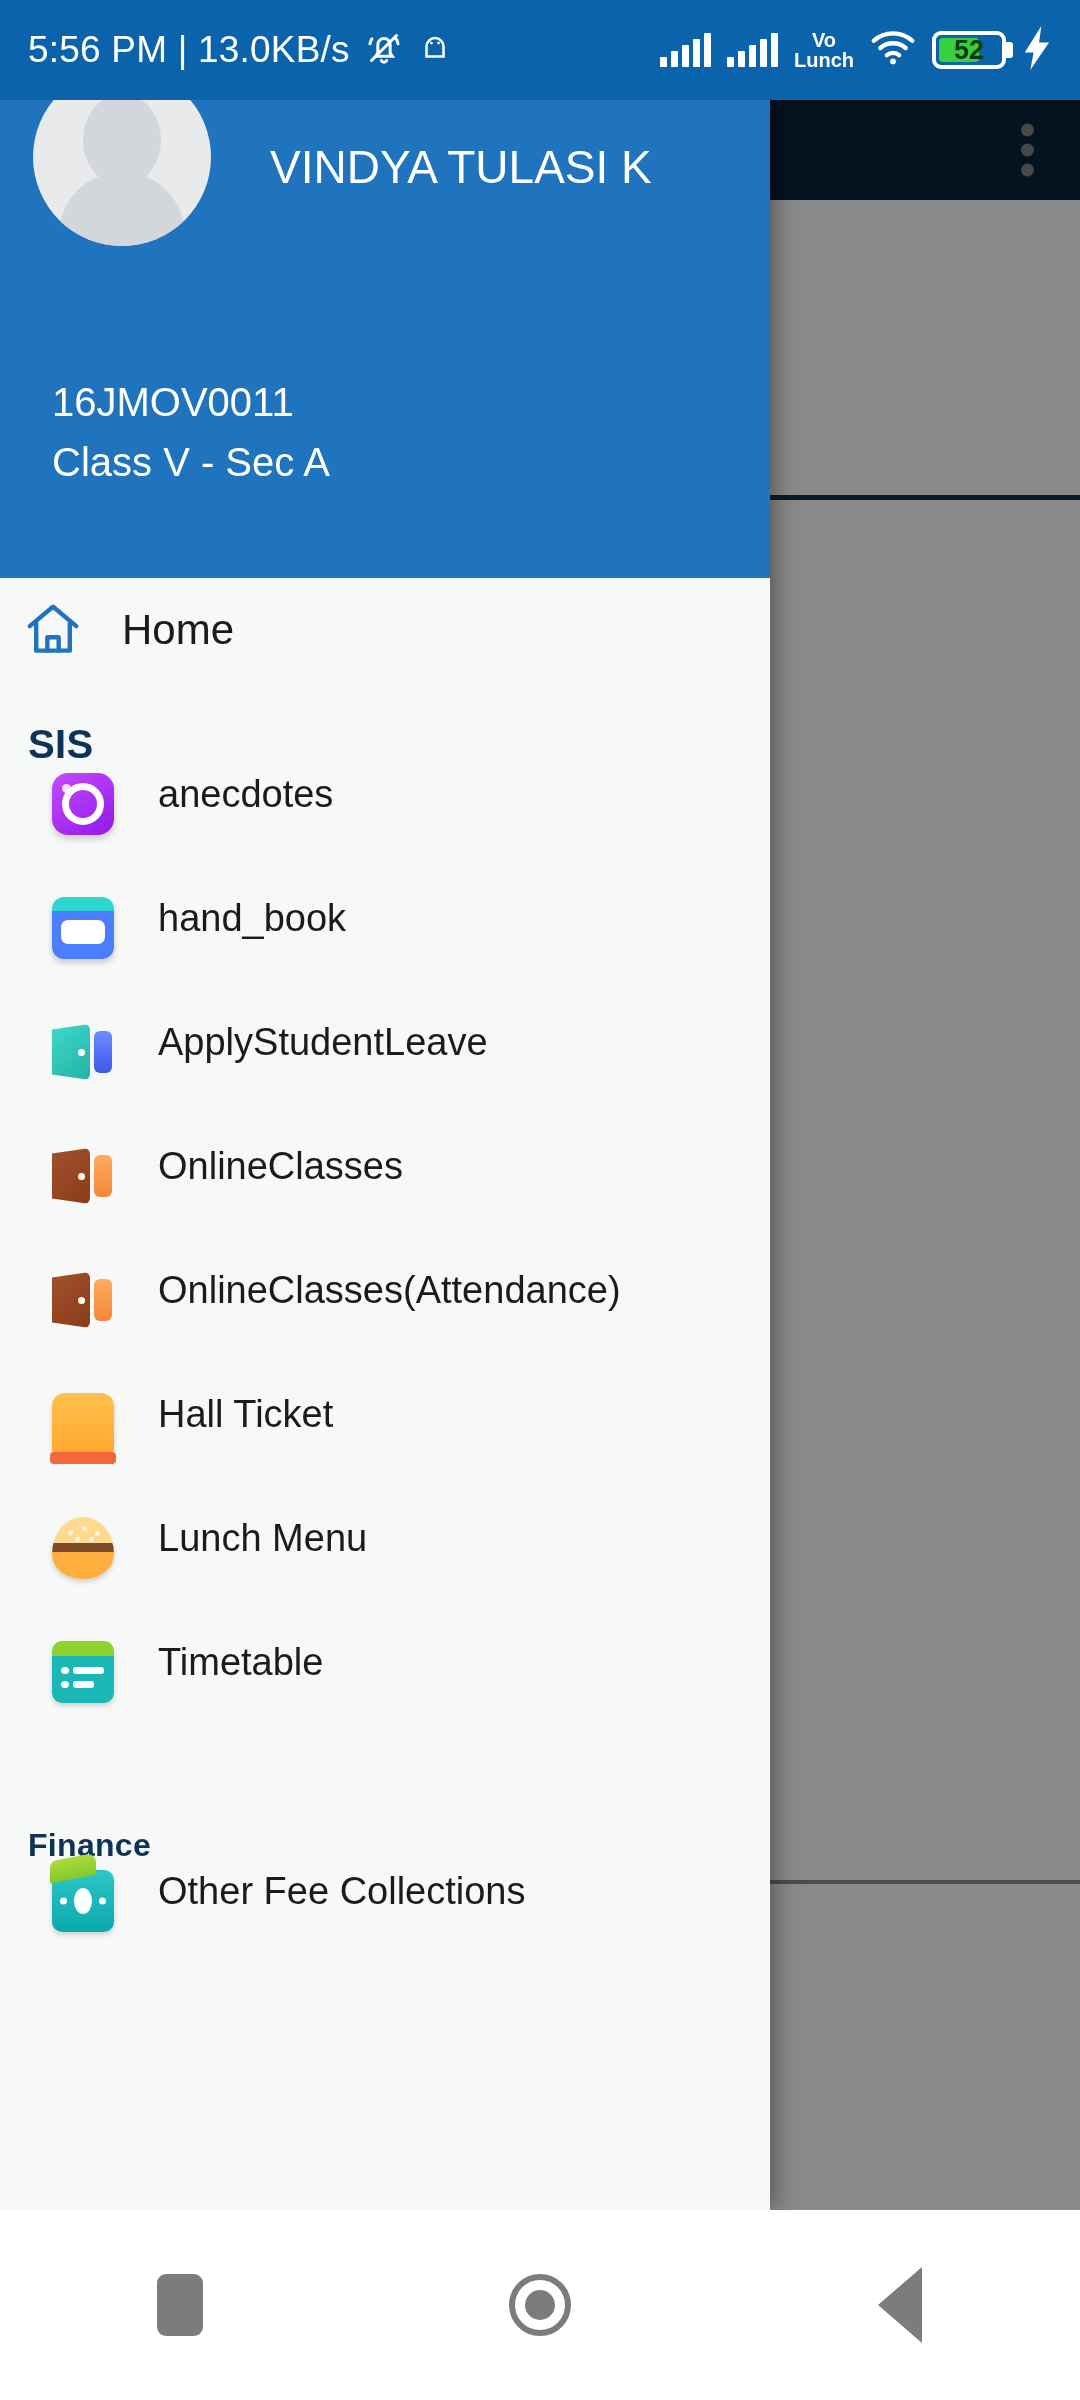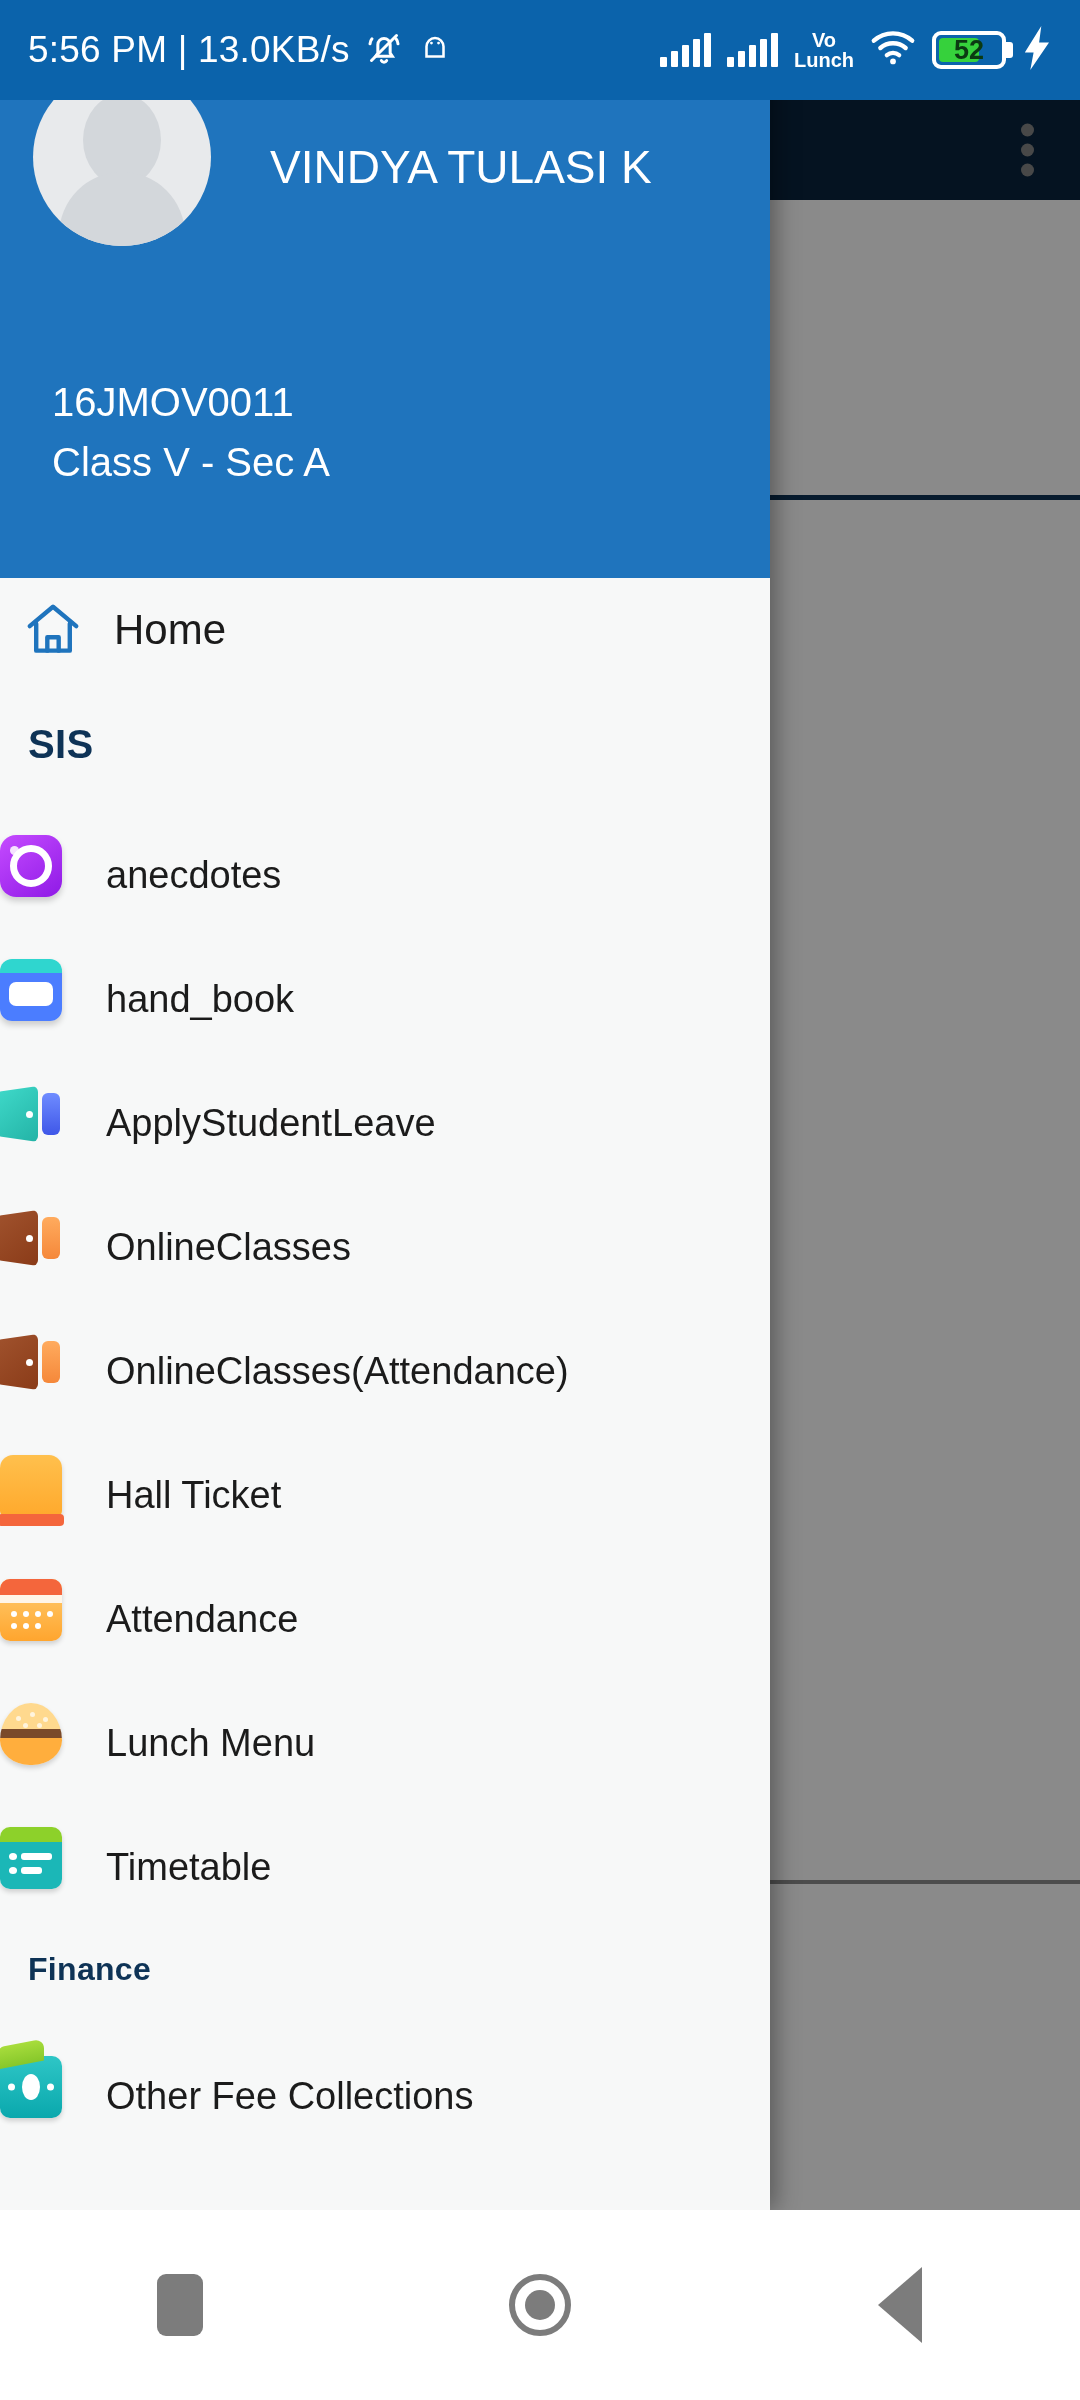--- a/index.html
+++ b/index.html
@@ -62,26 +62,26 @@
   #avatar .body { position:absolute; left:50%; top:104px; transform:translateX(-50%); width:126px; height:100px; border-radius:63px 63px 0 0; background:#d3d7db; }
   #user-name {
     position:absolute; left:270px; top:140px; font-size:46px; color:#ffffff; font-weight:400; white-space:nowrap;
   }
   #user-admno { position:absolute; left:52px; top:380px; font-size:40px; color:#ffffff; }
   #user-class { position:absolute; left:52px; top:440px; font-size:40px; color:#ffffff; }
 
   #drawer-list { position:absolute; top:578px; left:0; right:0; bottom:0; overflow:hidden; background:#f7f8f8; }
 
   .home-row { display:flex; align-items:center; height:104px; padding-left:22px; }
-  .home-row .label { font-size:42px; color:#1b1b1b; margin-left:30px; }
+  .home-row .label { font-size:42px; color:#1b1b1b; margin-left:38px; }
 
   .section-title { font-size:40px; font-weight:bold; color:#0e3356; padding:40px 0 6px 28px; letter-spacing:.3px; }
   .section-title.finance { padding-top:62px; font-size:32px; }
 
-  .menu-row { display:flex; align-items:flex-end; height:124px; }
+  .menu-row { display:flex; align-items:flex-start; height:124px; padding-left:52px; }
   .menu-row .label { font-size:38px; color:#1b1b1b; margin-left:44px; white-space:nowrap; }
   .mi { width:62px; height:62px; position:relative; flex:0 0 62px; }
 
   
   .ic-anecdotes { border-radius:16px; background:linear-gradient(145deg,#c54bff,#8f1ae6); box-shadow:0 4px 6px rgba(0,0,0,.18); }
   .ic-anecdotes:after { content:""; position:absolute; left:50%; top:50%; transform:translate(-50%,-50%); width:28px; height:28px; border-radius:50%; border:7px solid #ffffff; }
   .ic-anecdotes:before { content:""; position:absolute; left:10px; top:11px; width:9px; height:9px; border-radius:50%; background:rgba(255,255,255,.85); }
 
   .ic-book { border-radius:12px; background:linear-gradient(180deg,#2fd6cf 0 22%,#4b7dff 22% 100%); box-shadow:0 4px 6px rgba(0,0,0,.18); }
   .ic-book:after { content:""; position:absolute; left:9px; top:23px; width:44px; height:24px; border-radius:7px; background:#ffffff; }
@@ -304,34 +304,20 @@
             <span class="jamb"></span>
         </span>
         <span class="label">OnlineClasses(Attendance)</span>
       </div>
 
       <div class="menu-row">
         <span class="mi ic-hall"></span>
         <span class="label">Hall Ticket</span>
       </div>
 
-      <div class="menu-row">
-        <span class="mi ic-cal">
-          <span class="top"></span>
-            <span class="strip"></span>
-          <span class="d" style="left:11px;top:32px"></span>
-            <span class="d" style="left:23px;top:32px"></span>
-          <span class="d" style="left:35px;top:32px"></span>
-            <span class="d" style="left:47px;top:32px"></span>
-          <span class="d" style="left:11px;top:44px"></span>
-            <span class="d" style="left:23px;top:44px"></span>
-          <span class="d" style="left:35px;top:44px"></span>
-        </span>
-        <span class="label">Attendance</span>
-      </div>
 
       <div class="menu-row">
         <span class="mi ic-burger">
           <span class="seed" style="left:16px;top:13px"></span>
             <span class="seed" style="left:30px;top:9px"></span>
           <span class="seed" style="left:43px;top:14px"></span>
             <span class="seed" style="left:23px;top:20px"></span>
           <span class="seed" style="left:37px;top:20px"></span>
         </span>
         <span class="label">Lunch Menu</span>

